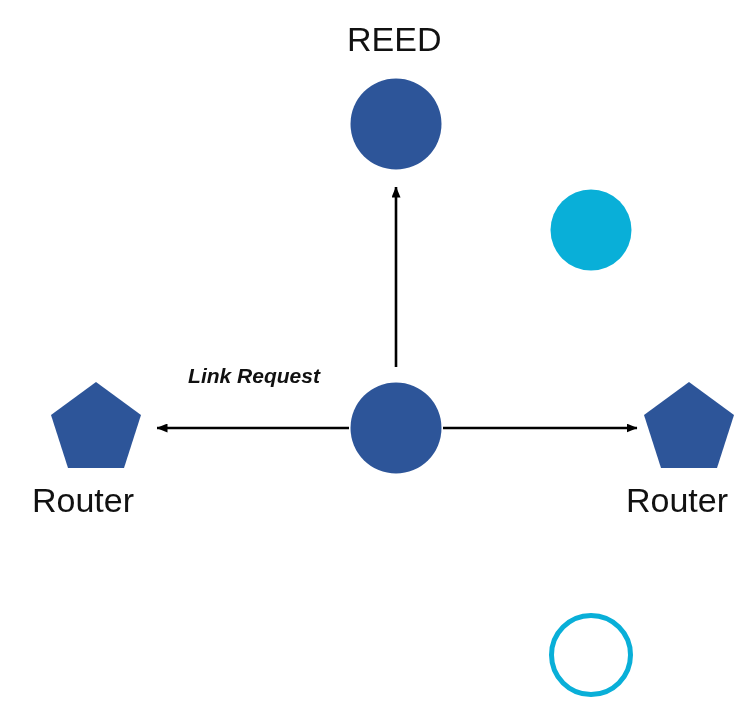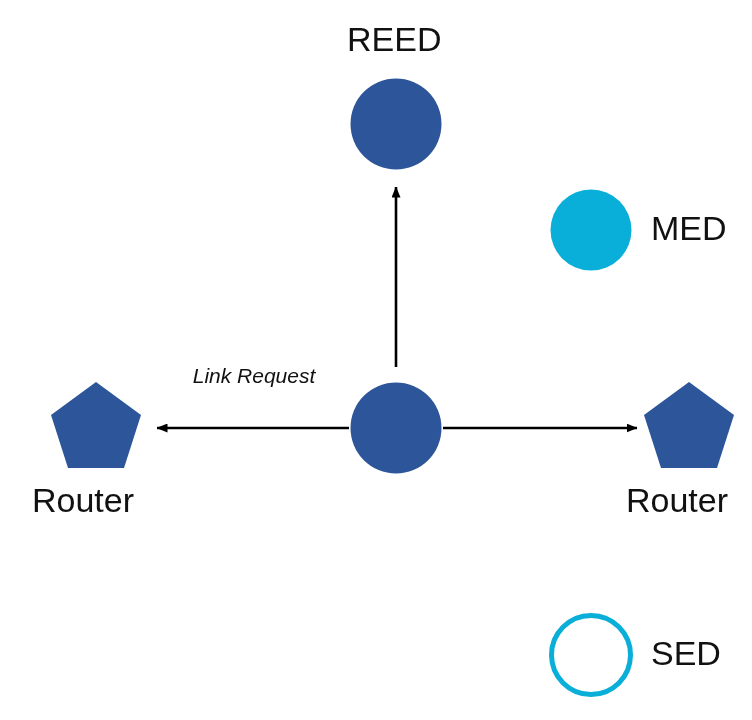--- a/index.html
+++ b/index.html
@@ -35,20 +35,21 @@
   }
   .edge-label {
     position: absolute;
     font-family: "Liberation Sans", sans-serif;
     font-style: italic;
     font-size: 21px;
     line-height: 26px;
     color: #111111;
     text-align: center;
     white-space: nowrap;
+    font-weight: bold;
   }
   #label-reed      { left: 331px; top: 22px;  }
   #label-med       { left: 635px; top: 211px; }
   #label-sed       { left: 635px; top: 636px; }
   #label-router-left  { left: 16px;  top: 483px; }
   #label-router-right { left: 610px; top: 483px; }
   #label-link-request { left: 160px; top: 363px; width: 156px; }
 </style>
 </head>
 <body>
@@ -77,23 +78,21 @@
 
     <circle cx="380" cy="428" r="45.5" fill="#2d5599"></circle>
 
     <polygon points="80,382 125,415 108,468 52,468 35,415" fill="#2d5599"></polygon>
 
     <polygon points="673,382 718,415 701,468 645,468 628,415" fill="#2d5599"></polygon>
   </svg>
 
   <div class="node-label" id="label-reed">REED</div>
 
-  <div class="node-label" id="label-med">MED</div>
 
-  <div class="node-label" id="label-sed">SED</div>
 
   <div class="node-label" id="label-router-left">Router</div>
 
   <div class="node-label" id="label-router-right">Router</div>
 
   <div class="edge-label" id="label-link-request">
     <div>Link Request</div>
   </div>
 
 </div>

